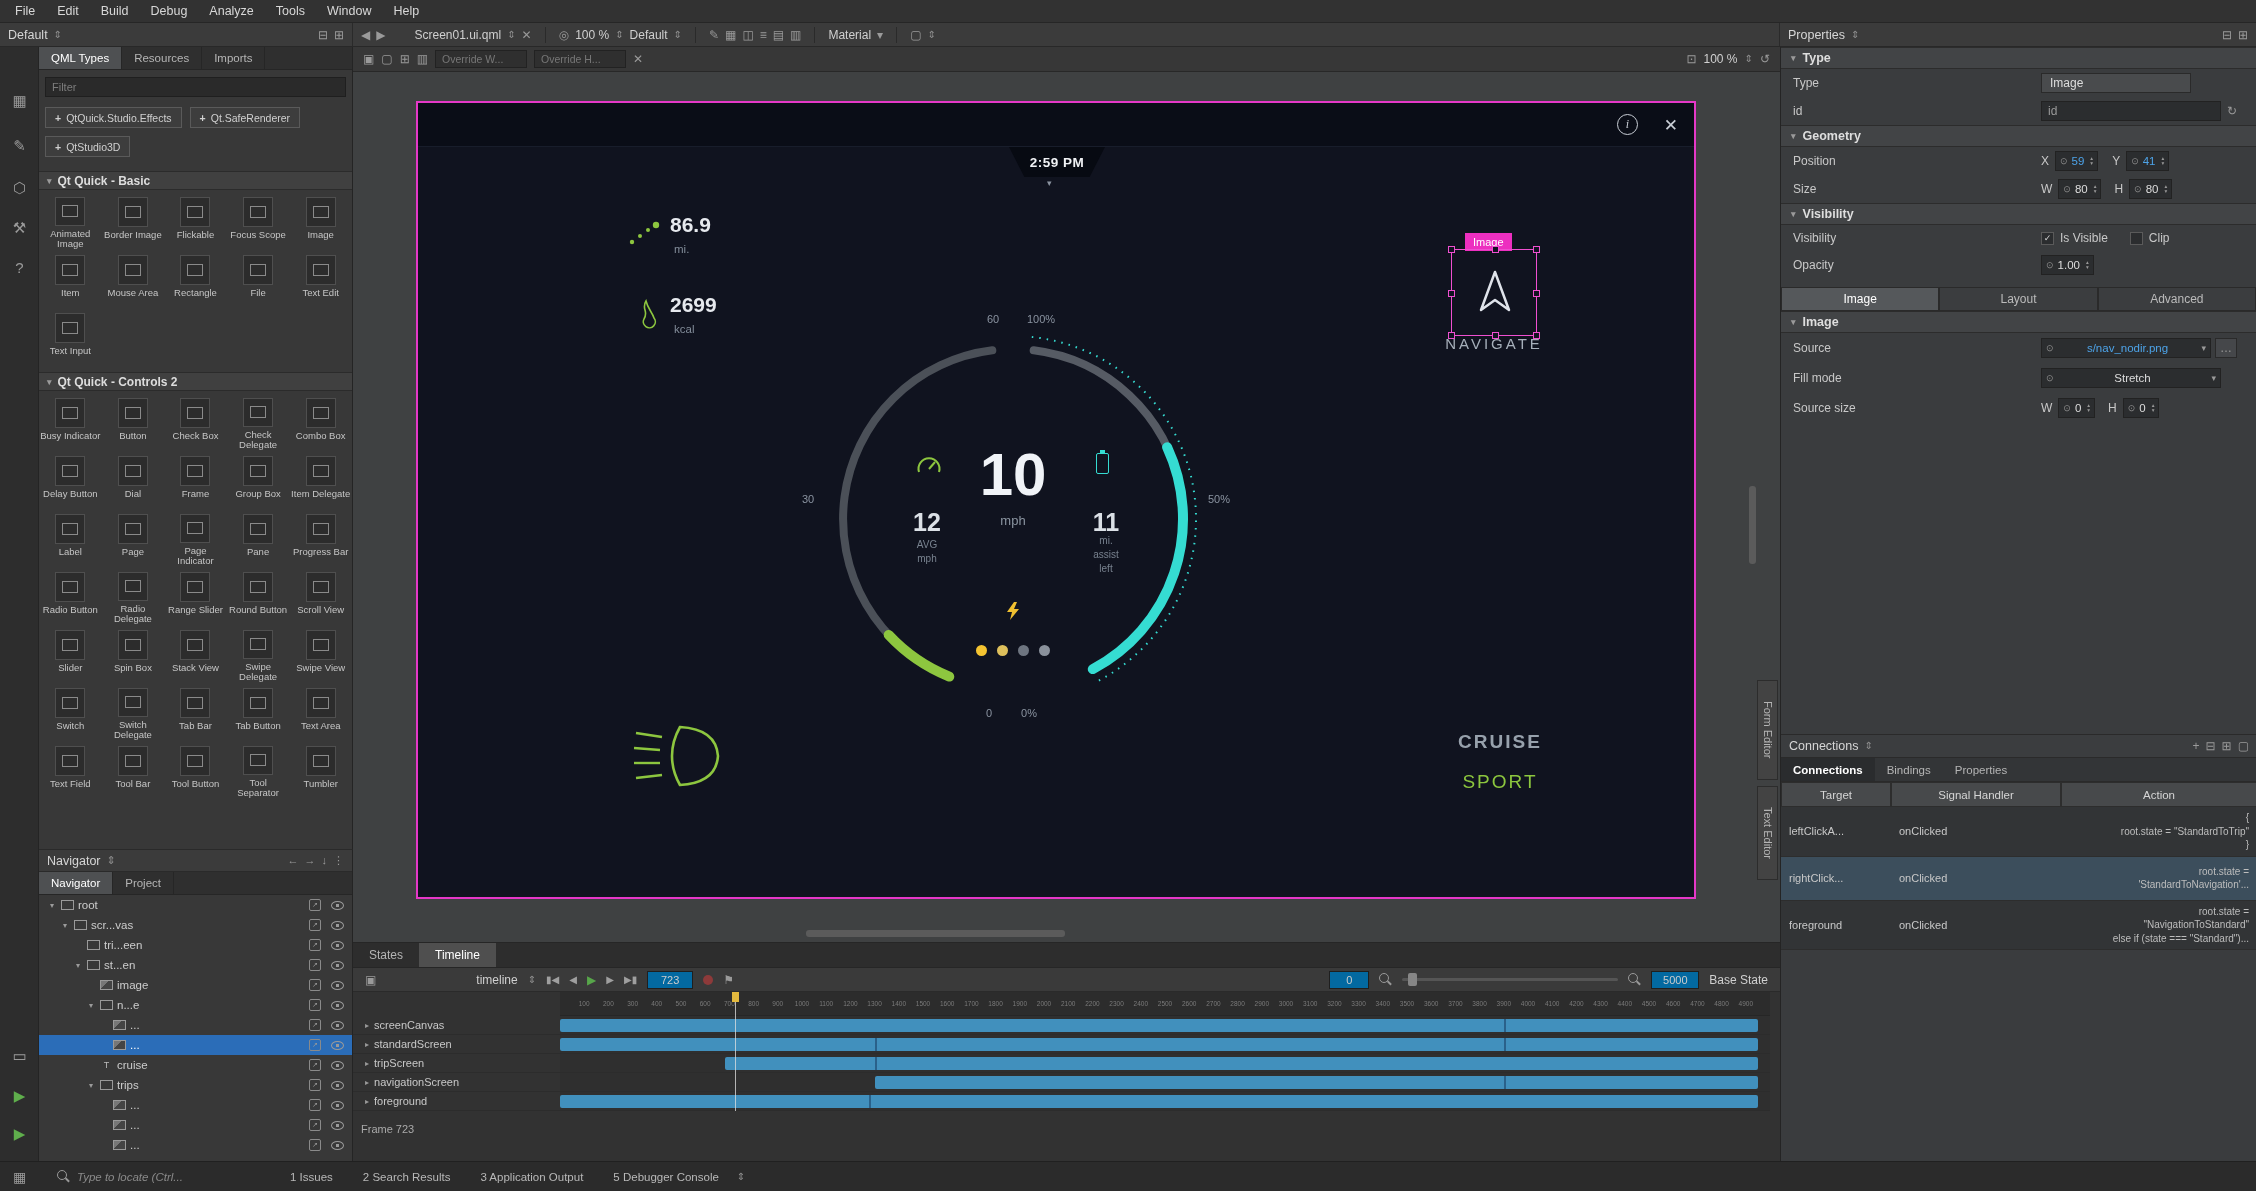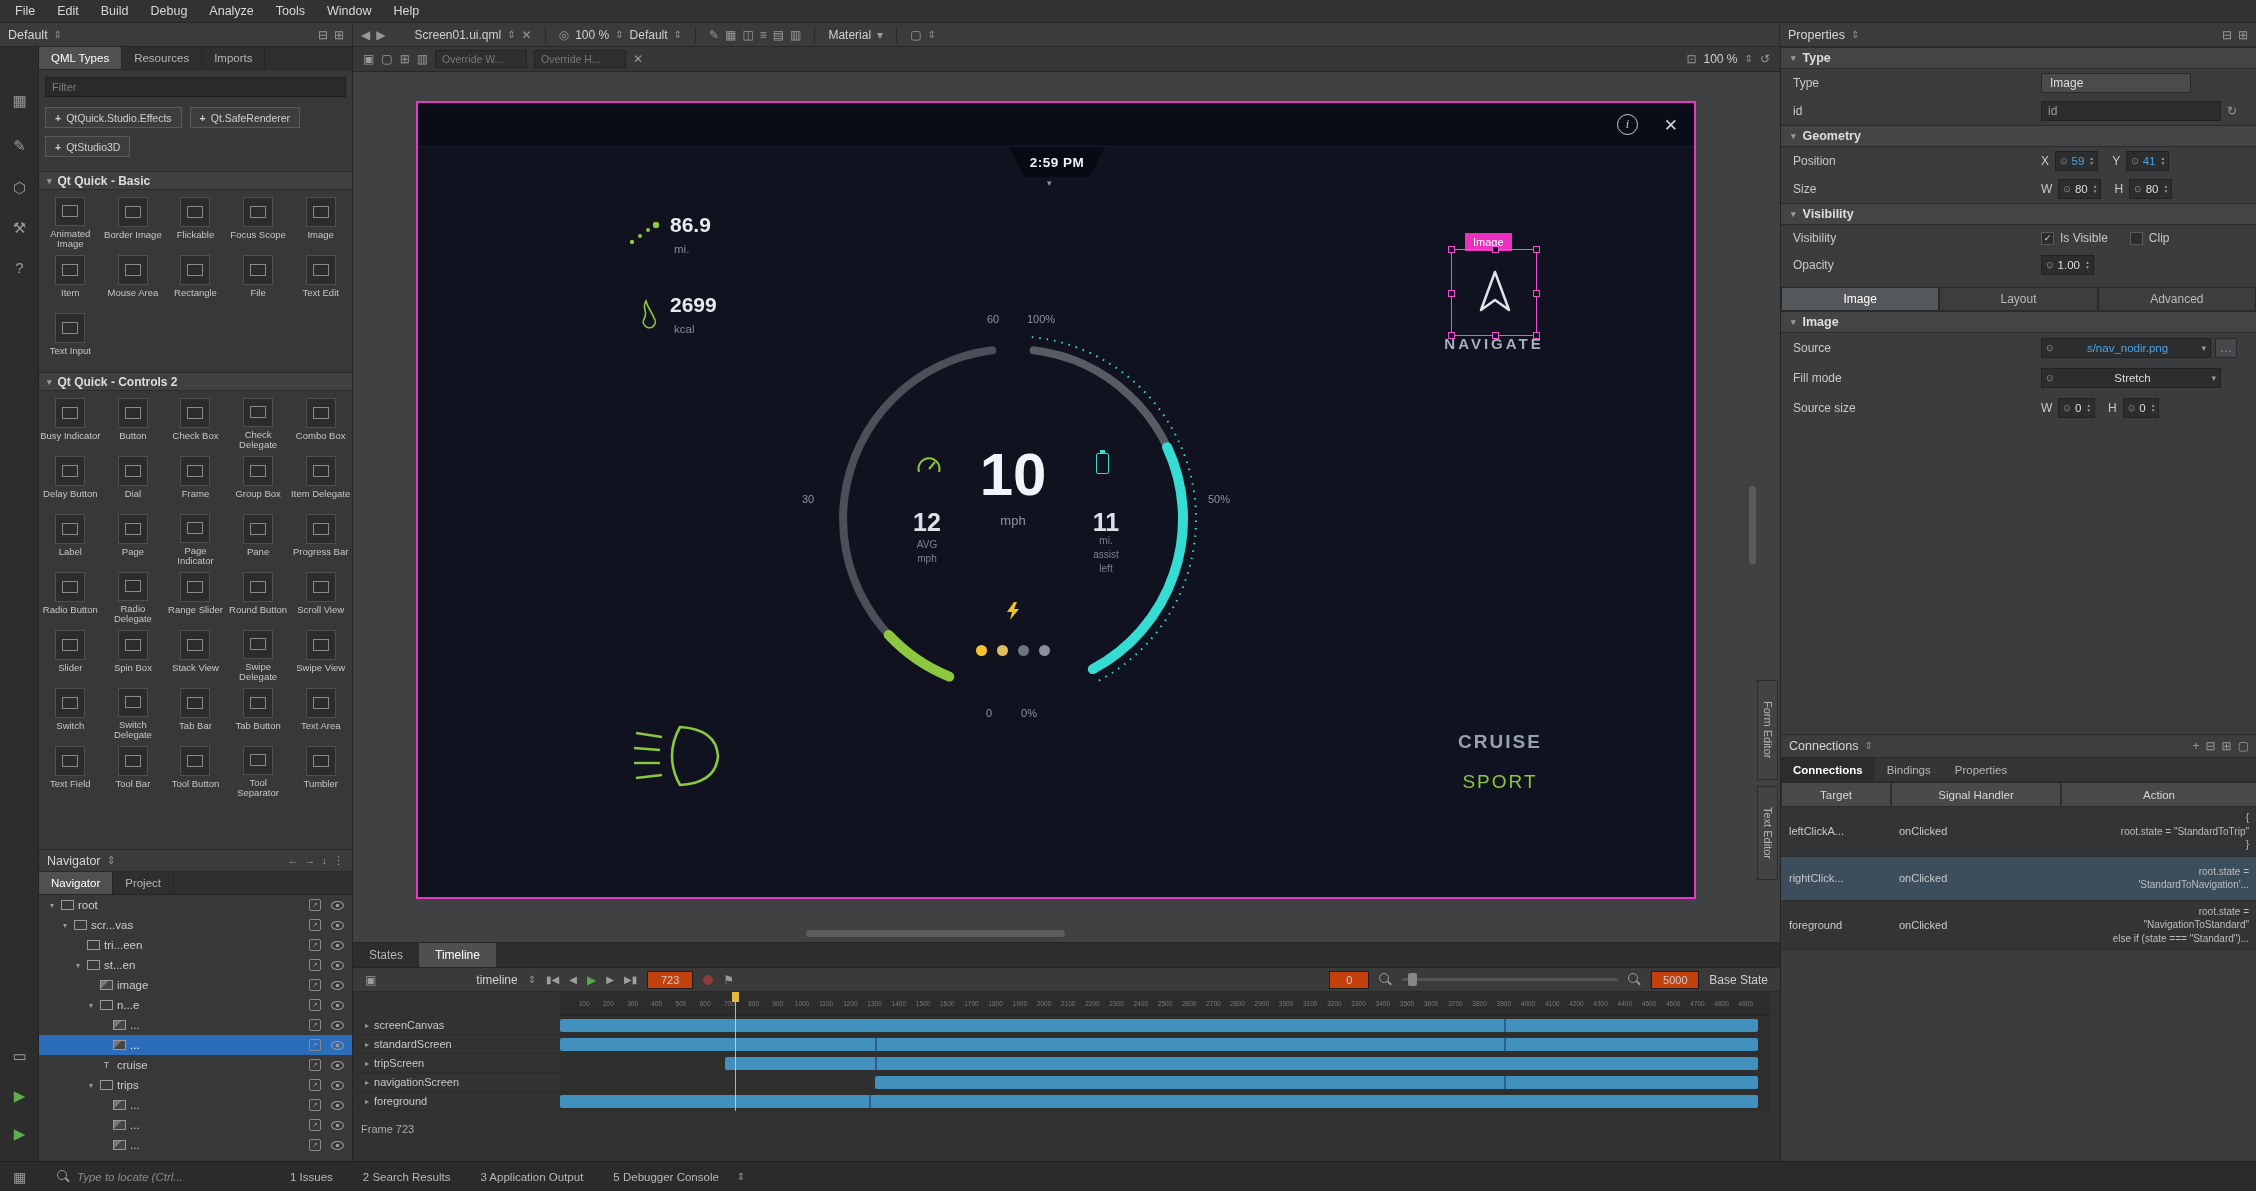--- a/index.html
+++ b/index.html
@@ -80,21 +80,21 @@
   #g-mph{position:absolute;left:495px;top:410px;width:200px;text-align:center;font-size:13px;color:#8b95a1}
   .g-side-big{position:absolute;width:100px;text-align:center;font-size:25px;font-weight:bold;color:#dbe0e6}
   .g-side-small{position:absolute;width:100px;text-align:center;font-size:10px;color:#78828f}
   #gauge-dots{position:absolute;left:495px;top:542px;width:200px;display:flex;justify-content:center;gap:10px}
   .gdot{width:11px;height:11px;border-radius:50%}
   .battery{position:absolute;left:678px;top:350px;width:13px;height:21px;border:1.5px solid #35dcd2;border-radius:2px}
   .battery::before{content:"";position:absolute;left:2.5px;top:-4px;width:5px;height:2.5px;background:#35dcd2}
   #db-sel{position:absolute;left:1033px;top:146px;width:86px;height:87px;border:1px solid #ef4fd0}
   .hdl{position:absolute;width:7px;height:7px;background:#10131f;border:1px solid #ef4fd0}
   #db-tag{position:absolute;left:1047px;top:130px;height:18px;background:#ed2fc0;color:#fff;font-size:11px;display:flex;align-items:center;padding:0 8px}
-  #db-navigate{position:absolute;left:1006px;top:232px;width:140px;text-align:center;font-size:15px;font-weight:bold;letter-spacing:3px;color:#a6afba}
+  #db-navigate{position:absolute;left:1006px;top:232px;width:140px;text-align:center;font-size:15px;font-weight:normal;letter-spacing:3px;color:#a6afba}
   #db-cruise{position:absolute;left:1012px;top:628px;width:140px;text-align:center;font-size:19px;font-weight:bold;letter-spacing:2px;color:#97a1ac}
   #db-sport{position:absolute;left:1012px;top:668px;width:140px;text-align:center;font-size:19px;font-weight:normal;letter-spacing:2px;color:#8cc63e}
   #vp-hscroll{position:absolute;left:453px;top:858px;width:259px;height:7px;background:#5b5b5b;border-radius:3px}
   #vp-vscroll{position:absolute;left:1396px;top:414px;width:7px;height:78px;background:#5b5b5b;border-radius:3px}
   .vtab{position:absolute;left:1404px;width:21px;background:#434343;border:1px solid #2c2c2c;color:#b5b5b5;font-size:11px;writing-mode:vertical-rl;display:flex;align-items:center;justify-content:center;padding:8px 0}
 
   
   #rightpanel{position:absolute;left:1780px;top:47px;width:476px;height:1114px;background:#3a3c3e;border-left:1px solid #242424;overflow:hidden}
   .psec{height:22px;display:flex;align-items:center;gap:7px;padding-left:10px;background:#424446;border-top:1px solid #2c2c2c;border-bottom:1px solid #2c2c2c;font-weight:bold;font-size:12.5px;color:#dedede}
   .prow{height:28px;display:flex;align-items:center;padding:0 12px;font-size:12px;color:#c8c8c8}
@@ -128,21 +128,21 @@
   .conn-c.a{font-size:10px;color:#bdbdbd;white-space:pre-line;justify-content:flex-end;text-align:right;line-height:1.35}
 
   
   #timeline{position:absolute;left:353px;top:942px;width:1427px;height:219px;background:#323232;border-top:1px solid #262626;overflow:hidden}
   #tl-tabs{height:25px;background:#2d2d2d;display:flex;border-bottom:1px solid #262626}
   .ttab{padding:0 16px;display:flex;align-items:center;font-size:12px;color:#b5b5b5}
   .ttab.active{background:#4f4f4f;color:#fff}
   #tl-toolbar{height:24px;background:#3a3a3a;display:flex;align-items:center;gap:10px;padding:0 12px;border-bottom:1px solid #2a2a2a;font-size:11.5px}
   .tl-btn{color:#9f9f9f;font-size:10px}
   .tl-btn.play{color:#57a64a;font-size:12px}
-  .tl-input{background:#c2410c;border:1px solid #1f1f1f;height:18px;display:inline-flex;align-items:center;justify-content:center;color:#ccc;font-size:11px;padding:0 5px}
+  .tl-input{background:#0369a1;border:1px solid #1f1f1f;height:18px;display:inline-flex;align-items:center;justify-content:center;color:#ccc;font-size:11px;padding:0 5px}
   .recdot{width:10px;height:10px;border-radius:50%;background:#8d3a3a;display:inline-block}
   .mag{position:relative;width:13px;height:13px;display:inline-block}
   .mag::before{content:"";position:absolute;left:0;top:0;width:8px;height:8px;border:1.5px solid #999;border-radius:50%}
   .mag::after{content:"";position:absolute;left:8px;top:9px;width:5px;height:1.5px;background:#999;transform:rotate(45deg)}
   #tl-slider{position:relative;width:216px;height:13px}
   #tl-slider .track{position:absolute;left:0;top:5px;width:100%;height:3px;background:#555;border-radius:2px}
   #tl-slider .handle{position:absolute;left:6px;top:0;width:9px;height:13px;background:#868686;border-radius:2px}
   #tl-ruler{position:absolute;left:207px;top:49px;width:1210px;height:24px;background:#2c2c2c;border-bottom:1px solid #262626}
   .tl-tick{position:absolute;top:8px;font-size:6.5px;color:#7a7a7a;transform:translateX(-50%)}
   #tl-names{position:absolute;left:0;top:73px;width:207px}

